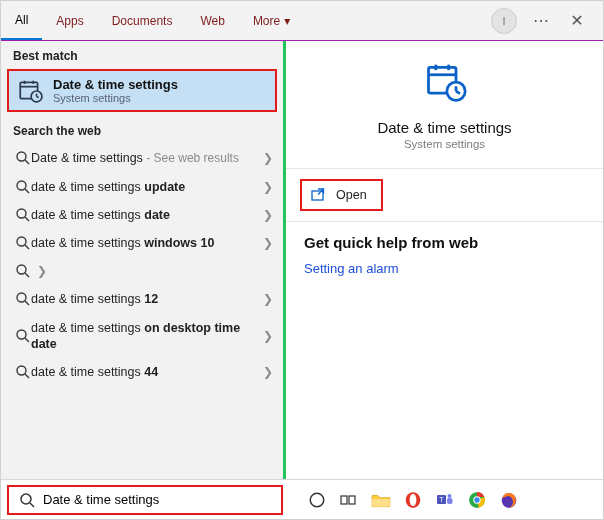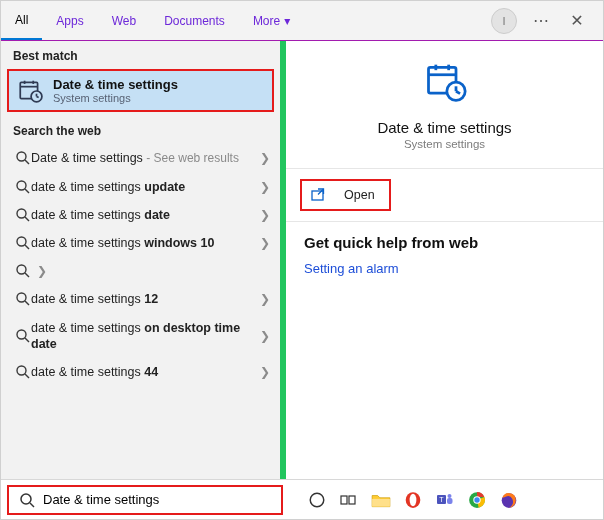--- a/index.html
+++ b/index.html
@@ -3,32 +3,32 @@
 <meta charset="utf-8">
 <style>
   * { margin: 0; padding: 0; box-sizing: border-box; font-family: "Segoe UI", Arial, sans-serif; }
   body { width: 604px; height: 520px; background: #ededed; overflow: hidden; }
 
   .window { width: 604px; height: 520px; display: flex; flex-direction: column; background: #fff; border: 1px solid #d0d0d0; }
 
   
   .header { display: flex; align-items: center; background: #f3f3f3; border-bottom: 1px solid #a21caf; height: 40px; padding: 0 6px 0 0; }
   .tabs { display: flex; align-items: stretch; height: 100%; }
-  .tab { padding: 0 14px; font-size: 12px; color: #6d28d9; display: flex; align-items: center; cursor: pointer; }
+  .tab { padding: 0 14px; font-size: 12px; color: #7f1d1d; display: flex; align-items: center; cursor: pointer; }
   .tab.active { color: #000; border-bottom: 2px solid #0078d4; font-weight: 400; }
   .tab .caret { margin-left: 4px; }
   .header-right { margin-left: auto; display: flex; align-items: center; gap: 12px; padding-right: 8px;}
   .avatar { width: 26px; height: 26px; border-radius: 50%; background: #e3e3e3; display:flex;align-items:center;justify-content:center;font-size:11px;color:#777;border:1px solid #ccc; }
   .header-btn { width: 24px; height: 24px; display:flex;align-items:center;justify-content:center; color:#555; font-size:16px; cursor:pointer; }
 
   
   .body { flex: 1; display: flex; min-height: 0; }
 
   
-  .left { width: 285px; background: #f2f2f2; display:flex; flex-direction: column; border-right:6px solid #22c55e; overflow:hidden; }
+  .left { width: 285px; background: #f2f2f2; display:flex; flex-direction: column; border-right:3px solid #22c55e; overflow:hidden; }
   .section-label { font-size: 12px; font-weight: 600; color: #222; padding: 8px 10px 6px 12px; }
   .best-match { background: #c5e0f5; border: 2px solid #e51b1b; margin: 0 6px 4px 6px; display:flex; align-items:center; padding: 6px 8px; gap:10px; }
   .bm-icon { width: 26px; height:26px; color:#2f3b54; display:flex;align-items:center;justify-content:center; }
   .bm-text .title { font-size: 13px; font-weight: 600; color:#111; }
   .bm-text .subtitle { font-size: 11px; color:#586274; }
 
   .web-list { overflow-y: auto; flex:1; min-height:0; }
   .web-item { display:flex; align-items:center; padding: 6px 10px 6px 14px; cursor:pointer; }
   .web-item .srch { width:16px; height:16px; color:#3a3a3a; flex-shrink:0; display:flex; }
   .web-item .label { font-size: 12.5px; color:#222; flex:1; line-height:1.3; }
@@ -37,21 +37,21 @@
   .web-item .chev { color:#8b8b8b; font-size:12px; padding-left:6px; }
 
   
   .right { flex:1; background:#fff; display:flex; flex-direction:column; }
   .right-hero { display:flex; flex-direction:column; align-items:center; padding: 20px 0 18px 0; }
   .hero-icon { width: 44px; height:44px; color:#0a62c9; }
   .hero-title { font-size: 15px; color:#111; margin-top:14px; }
   .hero-sub { font-size: 11.5px; color:#7c7c7c; margin-top:2px; }
   .divider { height:1px; background:#e6e6e6; }
   .open-row { padding: 10px 14px; }
-  .open-box { display:inline-flex; align-items:center; gap:18px; padding:6px 14px 6px 8px; border:2px solid #e51b1b; cursor:pointer; }
+  .open-box { display:inline-flex; align-items:center; gap:10px; padding:6px 14px 6px 8px; border:2px solid #e51b1b; cursor:pointer; }
   .open-box .oicon { width:16px; height:16px; color:#0a62c9; display:flex; }
   .open-box .olabel { font-size:12.5px; color:#222; }
   .help-head { font-size:15px; font-weight:600; color:#111; padding: 12px 18px 6px 18px; }
   .help-item { font-size:13px; color:#1d4ed8; padding: 4px 18px; cursor:pointer; }
 
   
   .taskbar { height: 40px; background:#fff; border-top:1px solid #d8d8d8; display:flex; align-items:center; gap:4px; padding: 0 10px 0 6px; }
   .search-box { flex: 0 0 276px; display:flex; align-items:center; gap:8px; border:2px solid #e51b1b; height:30px; padding:0 10px; background:#fff; margin-right:6px; }
   .search-box .sicon { width:16px;height:16px;color:#333;display:flex; }
   .search-box input { border:none; outline:none; font-size:13px; flex:1; background:transparent; }
@@ -60,22 +60,22 @@
 </style>
 </head>
 <body>
 
 <div class="window">
 
   <div class="header">
     <div class="tabs">
       <div class="tab active">All</div>
       <div class="tab">Apps</div>
+      <div class="tab">Documents</div>
       <div class="tab">Web</div>
-      <div class="tab">Documents</div>
       <div class="tab">
         <span>More</span>
         <span class="caret">▾</span>
       </div>
     </div>
     <div class="header-right">
       <div class="avatar">I</div>
       <div class="header-btn">⋯</div>
       <div class="header-btn">✕</div>
     </div>

